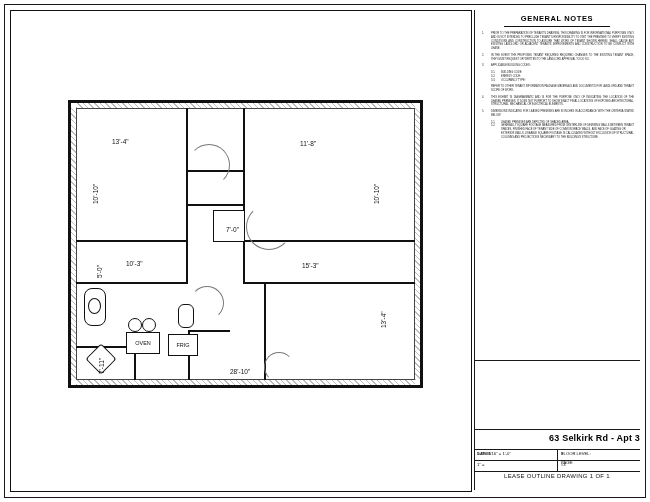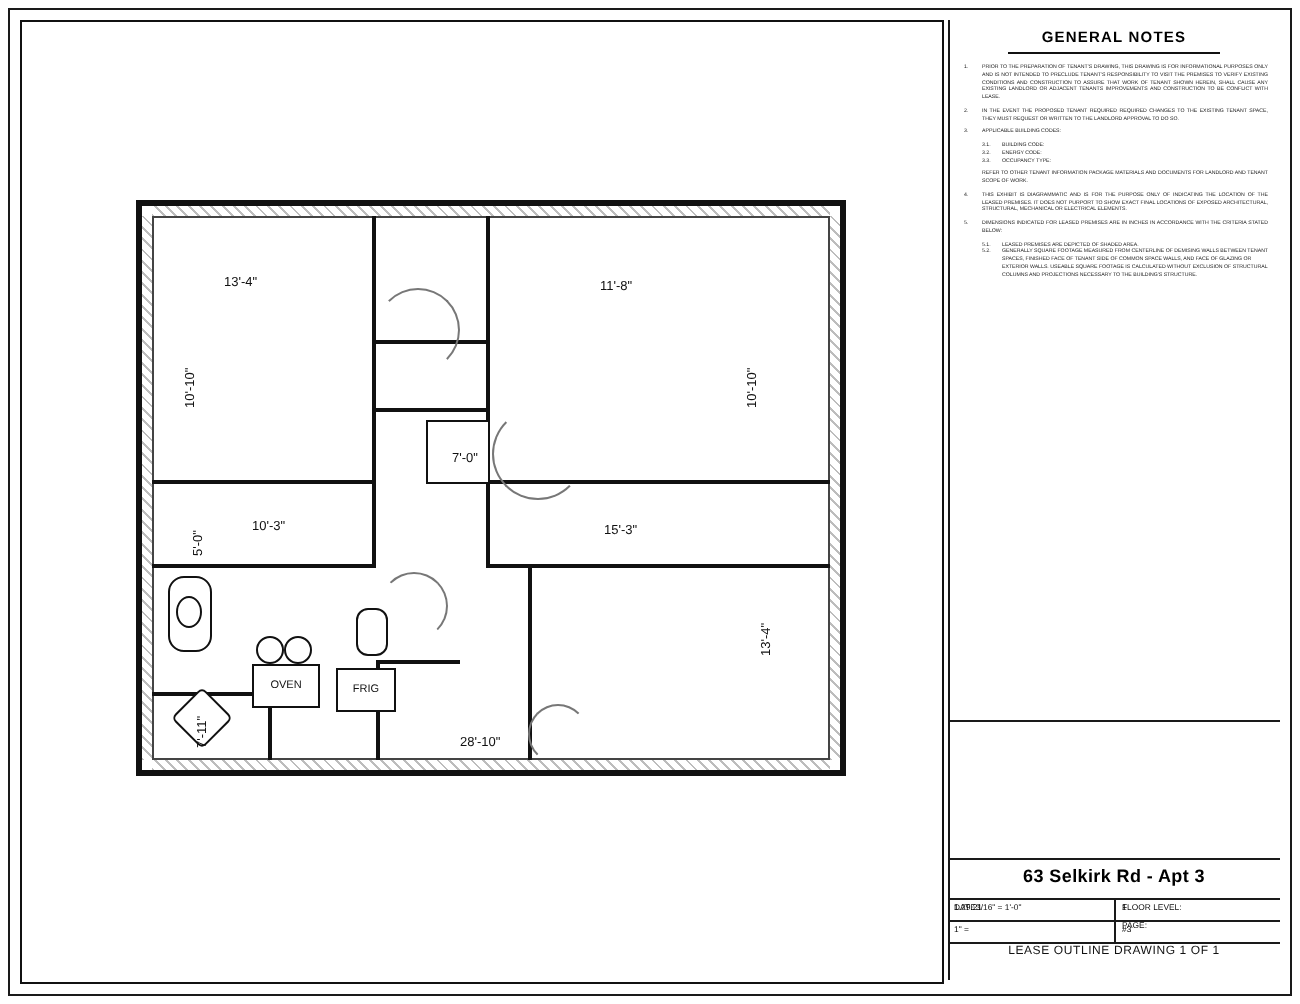--- a/index.html
+++ b/index.html
@@ -28,21 +28,21 @@
   .sub{display:flex;font-size:2.6px;line-height:1.45;margin-left:9px;color:#222;}
   .sub .num{width:10px;flex:0 0 10px;}
   .noteplain{font-size:2.6px;line-height:1.45;color:#222;margin:3px 0 3px 9px;text-align:justify;}
 
   
   #titleblock{position:absolute;left:474px;top:360px;width:166px;height:130px;border-top:1px solid #1a1a1a;}
   #firm{position:absolute;left:0;top:14px;width:166px;text-align:center;}
   #firm .name{font-family:"Liberation Serif",serif;font-size:11px;letter-spacing:.5px;}
   #firm .addr{font-size:5.5px;line-height:1.55;margin-top:5px;letter-spacing:.3px;color:#111;}
   #tb-div1{position:absolute;left:0;top:68px;width:166px;height:1px;background:#1a1a1a;}
-  #proj{position:absolute;left:0;top:72px;width:166px;text-align:center;font-size:9px;font-weight:700;letter-spacing:.2px;}
+  #proj{position:absolute;left:0;top:72px;width:166px;text-align:right;font-size:9px;font-weight:700;letter-spacing:.2px;}
   #tb-div2{position:absolute;left:0;top:88px;width:166px;height:1px;background:#1a1a1a;}
   #tb-row{position:absolute;left:0;top:88px;width:166px;height:22px;}
   #tb-row .cell{position:absolute;top:0;height:22px;font-size:4.2px;color:#111;}
   #tb-row .cell .l{position:absolute;left:3px;top:2px;}
   #tb-row .cell .v{position:absolute;left:3px;top:11px;}
   #tb-vline{position:absolute;left:83px;top:88px;width:1px;height:22px;background:#1a1a1a;}
   #tb-mid{position:absolute;left:0;top:99px;width:166px;height:1px;background:#1a1a1a;}
   #tb-div3{position:absolute;left:0;top:110px;width:166px;height:1px;background:#1a1a1a;}
   #tb-foot{position:absolute;left:0;top:112px;width:166px;text-align:center;font-size:6px;color:#111;letter-spacing:.3px;}
 

